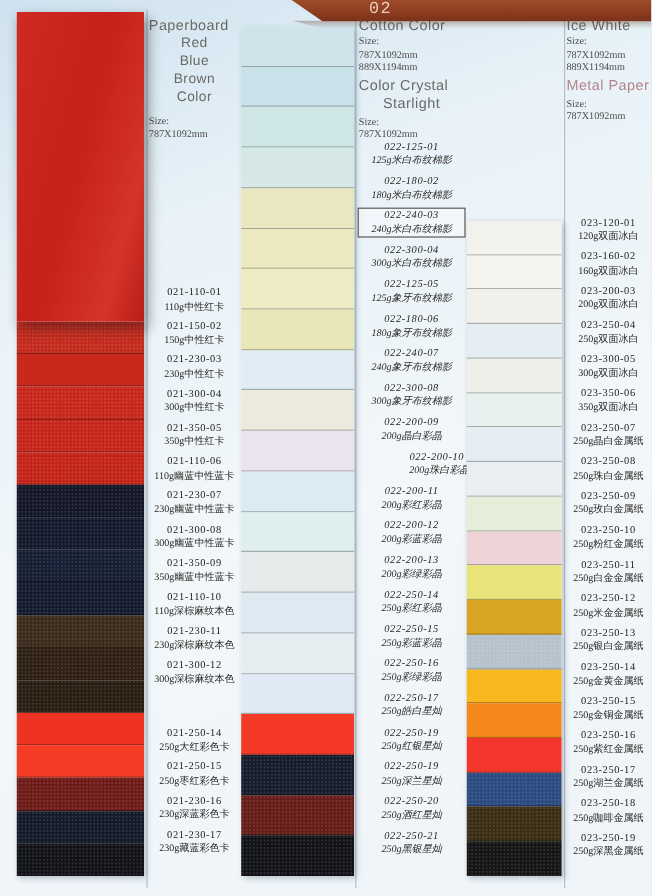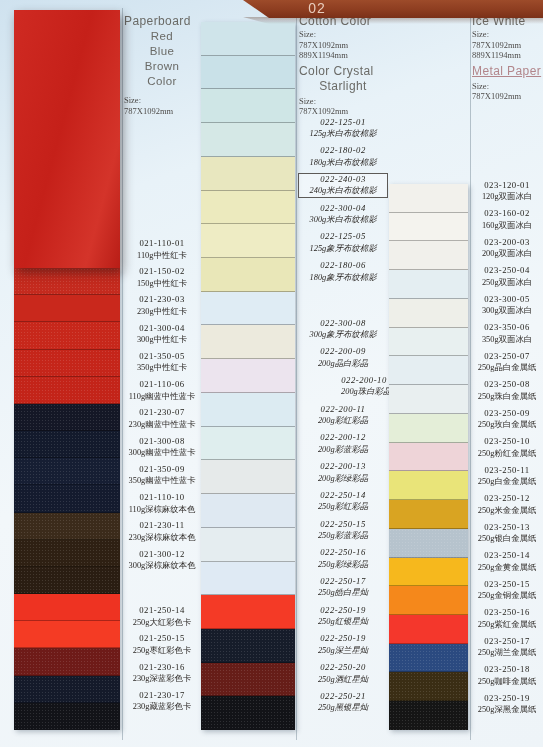--- a/index.html
+++ b/index.html
@@ -15,21 +15,21 @@
   
   .banner{
     position:absolute;left:243px;top:0;width:300px;height:18px;
     background:linear-gradient(180deg,#9d4b2a 0%,#8d3d20 55%,#7a3018 100%);
     clip-path:polygon(0 0,100% 0,100% 100%,26px 100%);
     z-index:6;
   }
   .banner-num{
     position:absolute;left:297px;top:0px;width:40px;height:32px;
     color:#e9cdbd;font-size:14px;letter-spacing:1px;
-    font-family:Liberation Sans, sans-serif;z-index:7;text-align:center;line-height:17px;
+    font-family:Liberation Mono, monospace;z-index:7;text-align:center;line-height:17px;
   }
   .banner-shadow{
     position:absolute;left:243px;top:17px;width:300px;height:7px;
     background:linear-gradient(180deg,rgba(90,50,30,.35),rgba(90,50,30,0));
     clip-path:polygon(0 0,100% 0,100% 100%,26px 100%);z-index:5;
   }
   
   .stack{position:absolute;display:flex;flex-direction:column;
          box-shadow:2px 2px 5px rgba(40,60,80,.30);}
   .sw{flex:1 1 auto;position:relative;}
@@ -229,20 +229,24 @@
           <div class="desc">300g米白布纹棉影</div>
         </div>
         <div class="item" style="position: absolute; left: 0px; right: 0px; top: 114.857px;">
           <div class="code">022-125-05</div>
           <div class="desc">125g象牙布纹棉影</div>
         </div>
         <div class="item" style="position: absolute; left: 0px; right: 0px; top: 143.571px;">
           <div class="code">022-180-06</div>
           <div class="desc">180g象牙布纹棉影</div>
         </div>
+        <div class="item" style="position: absolute; left: 0px; right: 0px; top: 172.286px;">
+          <div class="code">022-240-07</div>
+          <div class="desc">240g象牙布纹棉影</div>
+        </div>
         <div class="item" style="position: absolute; left: 0px; right: 0px; top: 201px;">
           <div class="code">022-300-08</div>
           <div class="desc">300g象牙布纹棉影</div>
         </div>
         <div class="item" style="position: absolute; left: 0px; right: 0px; top: 229.714px;">
           <div class="code">022-200-09</div>
           <div class="desc">200g晶白彩晶</div>
         </div>
         <div class="item" style="position: absolute; left: 0px; right: 0px; top: 258.429px; padding-left: 42px;">
           <div class="code">022-200-10</div>
@@ -319,21 +323,21 @@
 
   <div class="vline" style="left:470px;top:8px;height:732px;"></div>
 
   <div class="txtcol" id="txt3" style="left:472px;top:14px;width:70px;">
     <div class="hd big left">Ice White</div>
     <div class="sizelbl">
       <div>Size:</div>
       <div>787X1092mm</div>
       <div>889X1194mm</div>
     </div>
-    <div class="hd big left pink" style="margin-top:3px;text-decoration:underline;">Metal Paper</div>
+    <div class="hd big left pink" style="margin-top:3px;">Metal Paper</div>
     <div class="sizelbl" style="margin-top:2px;">
       <div>Size:</div>
       <div>787X1092mm</div>
     </div>
     <div id="list3" style="position: relative; height: 542px; margin-top: 78px;">
         <div class="item" style="position: absolute; left: 0px; right: 0px; top: 0px;">
           <div class="code">023-120-01</div>
           <div class="desc">120g双面冰白</div>
         </div>
         <div class="item" style="position: absolute; left: 0px; right: 0px; top: 28.5263px;">

